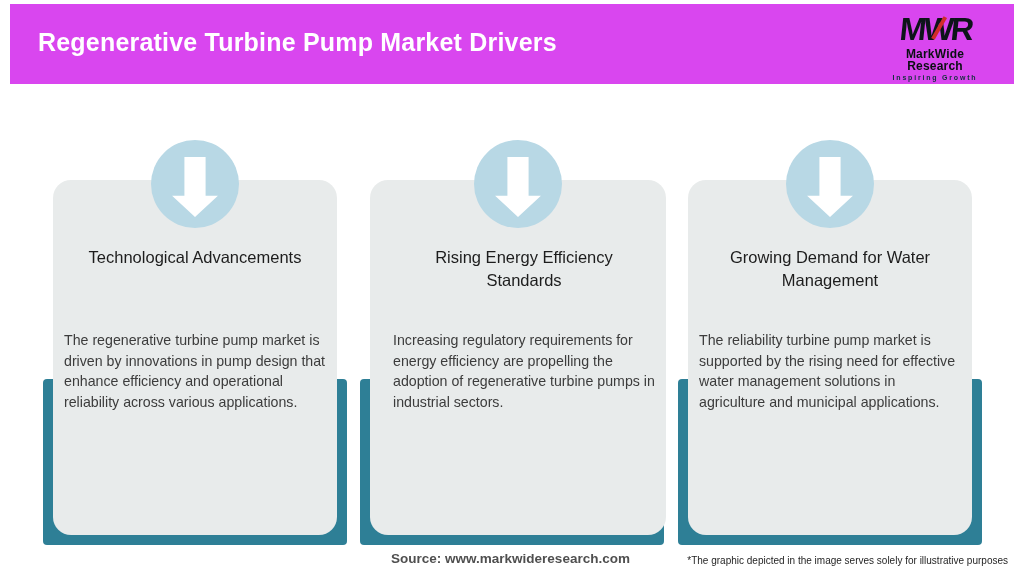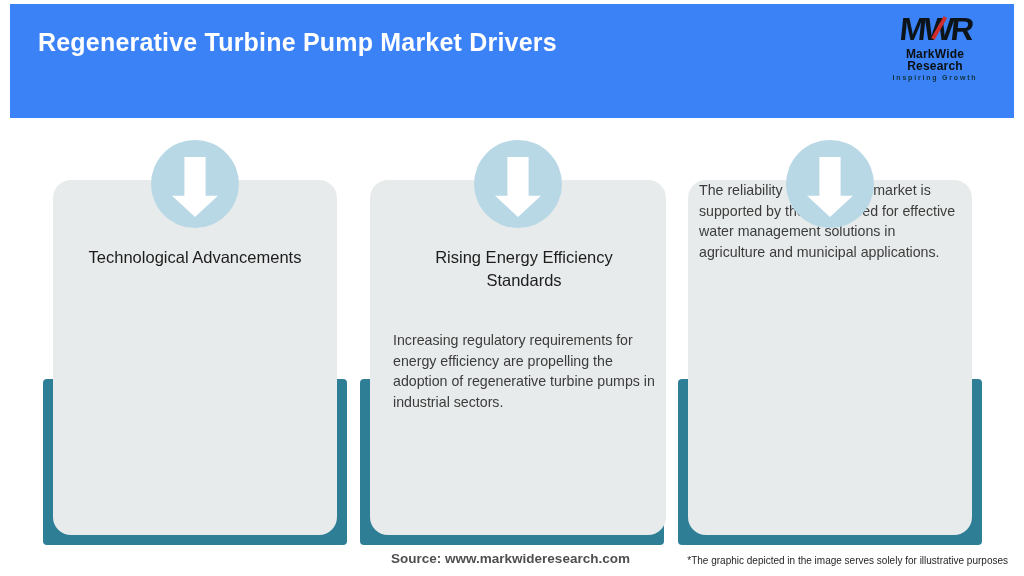--- a/index.html
+++ b/index.html
@@ -3,22 +3,22 @@
 <meta charset="utf-8">
 <style>
   html,body { margin:0; padding:0; background:#ffffff; }
   .canvas {
     position:relative; width:1024px; height:576px; background:#ffffff;
     font-family:"Liberation Sans", sans-serif; overflow:hidden;
   }
 
   
   .header {
-    position:absolute; left:10px; top:4px; width:1004px; height:114px;
-    background:#3b82f6;
+    position:absolute; left:10px; top:4px; width:1004px; height:80px;
+    background:#d946ef;
   }
   .page-title {
     position:absolute; left:28px; top:24px; margin:0;
     font-size:25px; font-weight:bold; color:#ffffff; letter-spacing:0.2px;
   }
   .logo {
     position:absolute; right:24px; top:9px; width:110px;
     text-align:center; color:#0d1419; line-height:1;
   }
   .logo-mark {
@@ -91,37 +91,39 @@
   <div class="tray tray-2"></div>
   <div class="tray tray-3"></div>
 
   <div class="card card-1">
     <div class="circle">
       <svg width="46" height="60" viewBox="0 0 52 68">
         <polygon points="14,0 38,0 38,44 52,44 26,68 0,44 14,44" fill="#ffffff"></polygon>
       </svg>
     </div>
     <h2 class="card-title">Technological Advancements</h2>
+    <p class="card-body">The regenerative turbine pump market is driven by innovations in pump design that enhance efficiency and operational reliability across various applications.</p>
   </div>
 
   <div class="card card-2">
     <div class="circle">
       <svg width="46" height="60" viewBox="0 0 52 68">
         <polygon points="14,0 38,0 38,44 52,44 26,68 0,44 14,44" fill="#ffffff"></polygon>
       </svg>
     </div>
     <h2 class="card-title">Rising Energy Efficiency Standards</h2>
     <p class="card-body">Increasing regulatory requirements for energy efficiency are propelling the adoption of regenerative turbine pumps in industrial sectors.</p>
   </div>
 
   <div class="card card-3">
     <div class="circle">
       <svg width="46" height="60" viewBox="0 0 52 68">
         <polygon points="14,0 38,0 38,44 52,44 26,68 0,44 14,44" fill="#ffffff"></polygon>
       </svg>
     </div>
+    <h2 class="card-title">Growing Demand for Water Management</h2>
     <p class="card-body">The reliability turbine pump market is supported by the rising need for effective water management solutions in agriculture and municipal applications.</p>
   </div>
 
   <div class="source-line">Source: www.markwideresearch.com</div>
   <div class="disclaimer">*The graphic depicted in the image serves solely for illustrative purposes</div>
 
 </div>
 
 </body></html>

